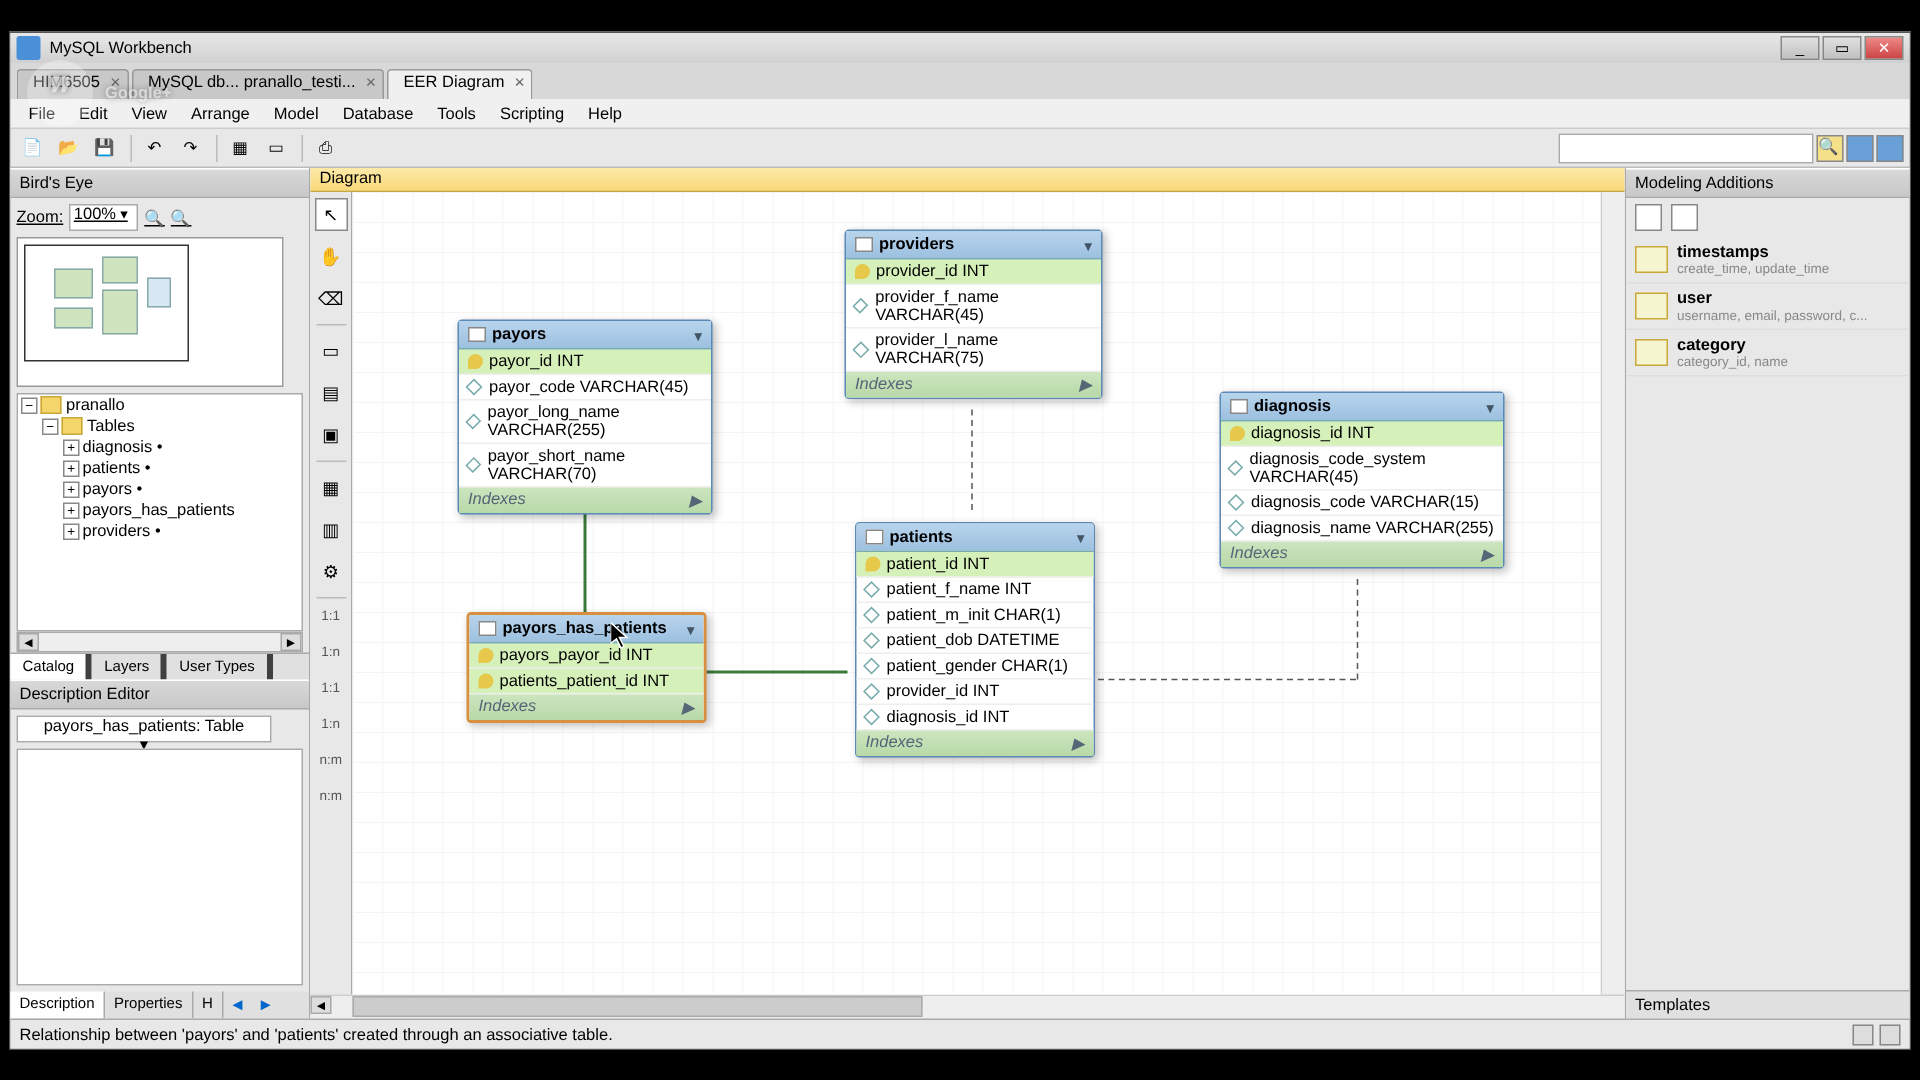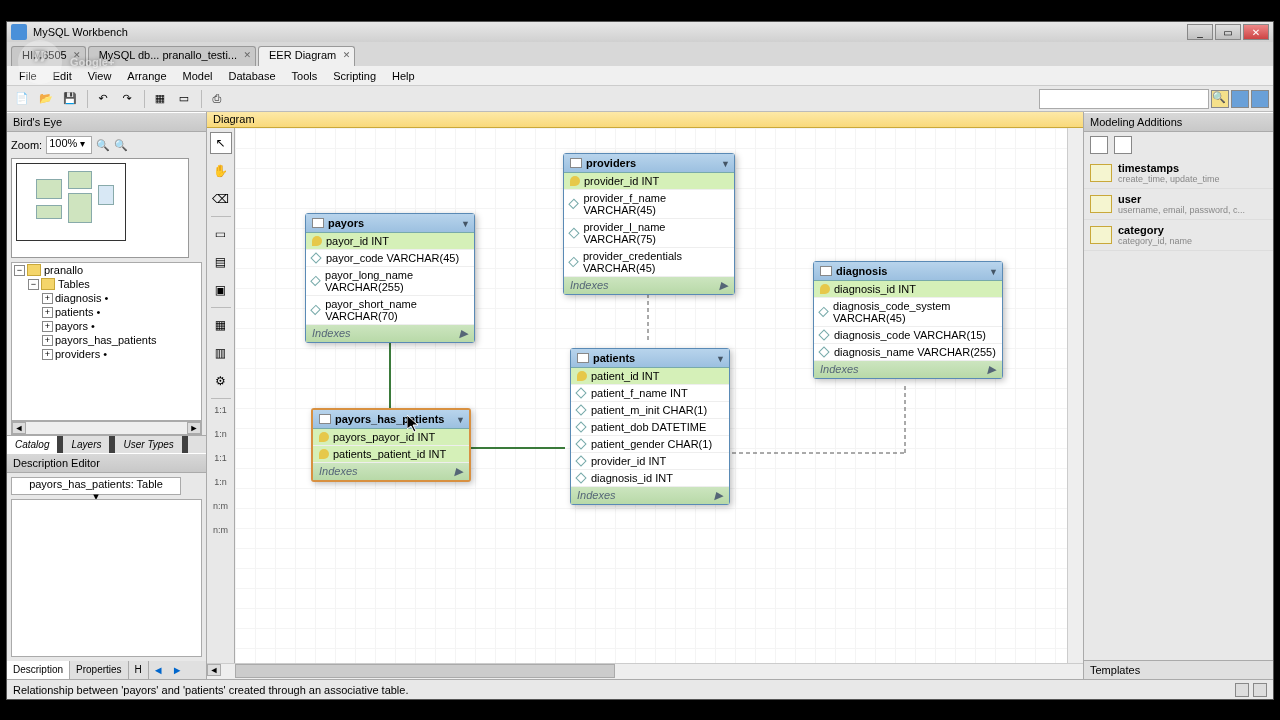--- a/index.html
+++ b/index.html
@@ -20,34 +20,34 @@
 .toolbar { height:26px; background:#e8e8e8; display:flex; align-items:center; padding:0 4px; border-bottom:1px solid #bbb; }
 .tbtn { width:22px; height:22px; margin-right:2px; border:1px solid transparent; display:flex; align-items:center; justify-content:center; }
 .tsep { width:1px; height:18px; background:#bbb; margin:0 4px; }
 .toolbar-right { margin-left:auto; display:flex; align-items:center; }
 .searchbox { width:170px; height:20px; border:1px solid #aaa; background:#fff; }
 .sq { width:18px; height:18px; border:1px solid #888; margin-left:2px; }
 .main { display:flex; height:calc(100% - 110px); }
 
 .left { width:200px; background:#e8e8e8; display:flex; flex-direction:column; border-right:1px solid #aaa; }
 .panel-hdr { background:linear-gradient(#d8d8d8,#c8c8c8); padding:3px 6px; border-top:1px solid #fff; border-bottom:1px solid #aaa; }
-.birds { padding:4px; }
+.birds { padding:4px;text-decoration:underline; }
 .zoomrow { display:flex; align-items:center; gap:4px; margin-bottom:4px; }
 .zoomsel { width:46px; height:18px; border:1px solid #aaa; background:#fff; padding:0 2px; font-size:10px; }
 .birdview { width:178px; height:100px; border:1px solid #999; background:#fff; position:relative; }
 .mini { position:absolute; background:#cfe4bf; border:1px solid #8aa; }
 .cat-tree { flex:1; background:#fff; border:1px solid #aaa; margin:0 4px; overflow:auto; font-size:11px; }
 .tree-row { padding:1px 2px; display:flex; align-items:center; white-space:nowrap; }
 .tree-ind { display:inline-block; }
 .tree-exp { width:11px; height:11px; border:1px solid #888; display:inline-flex; align-items:center; justify-content:center; font-size:9px; margin-right:2px; line-height:1; }
 .tree-ico { width:14px; height:12px; background:#f4d56a; border:1px solid #c9a83a; margin-right:3px; }
 .tree-scroll { height:14px; background:#eee; margin:0 4px; border:1px solid #aaa; display:flex; align-items:center; }
 .sc-arr { width:14px; height:12px; background:#ddd; border:1px solid #aaa; text-align:center; font-size:9px; }
 .tabrow { display:flex; background:#e0e0e0; border-top:1px solid #aaa; }
-.subtab { padding:3px 8px; border-right:6px solid #404040; font-size:10px;font-style:italic; }
+.subtab { padding:3px 8px; border-right:4px solid #404040; font-size:10px; }
 .subtab.active { background:#fff; }
 .desc-sel { width:170px; height:18px; margin:4px; border:1px solid #aaa; background:#fff; padding:0 2px; font-size:10px; display:flex; align-items:center; justify-content:space-between;flex-direction:column; }
 .desc-area { flex:1; background:#fff; margin:0 4px 4px 4px; border:1px solid #aaa; }
 .btabrow { display:flex; background:#e0e0e0; }
 .btab { padding:3px 6px; border-right:1px solid #aaa; font-size:10px; }
 .btab.active { background:#fff; }
 .btab-arr { padding:3px 4px; color:#06c; }
 
 .center { flex:1; display:flex; flex-direction:column; background:#fff; position:relative; }
 .diag-hdr { height:16px; background:linear-gradient(#fde9a8,#f9d97a); padding:1px 6px; border-bottom:1px solid #c9a83a; font-size:11px; }
@@ -298,24 +298,20 @@
                 <span>provider_id INT</span>
               </div>
             <div class="ent-row">
                 <span class="dia"></span>
                 <span>provider_f_name VARCHAR(45)</span>
               </div>
             <div class="ent-row">
                 <span class="dia"></span>
                 <span>provider_l_name VARCHAR(75)</span>
               </div>
-            <div class="ent-row">
-                <span class="dia"></span>
-                <span>provider_credentials VARCHAR(45)</span>
-              </div>
             <div class="ent-idx">
                 <span>Indexes</span>
                 <span>▶</span>
               </div>
           </div>
 
           <div class="entity" style="left:578px;top:133px;width:190px">
             <div class="ent-hdr">
                 <span class="eico"></span>
                 <span>diagnosis</span>

